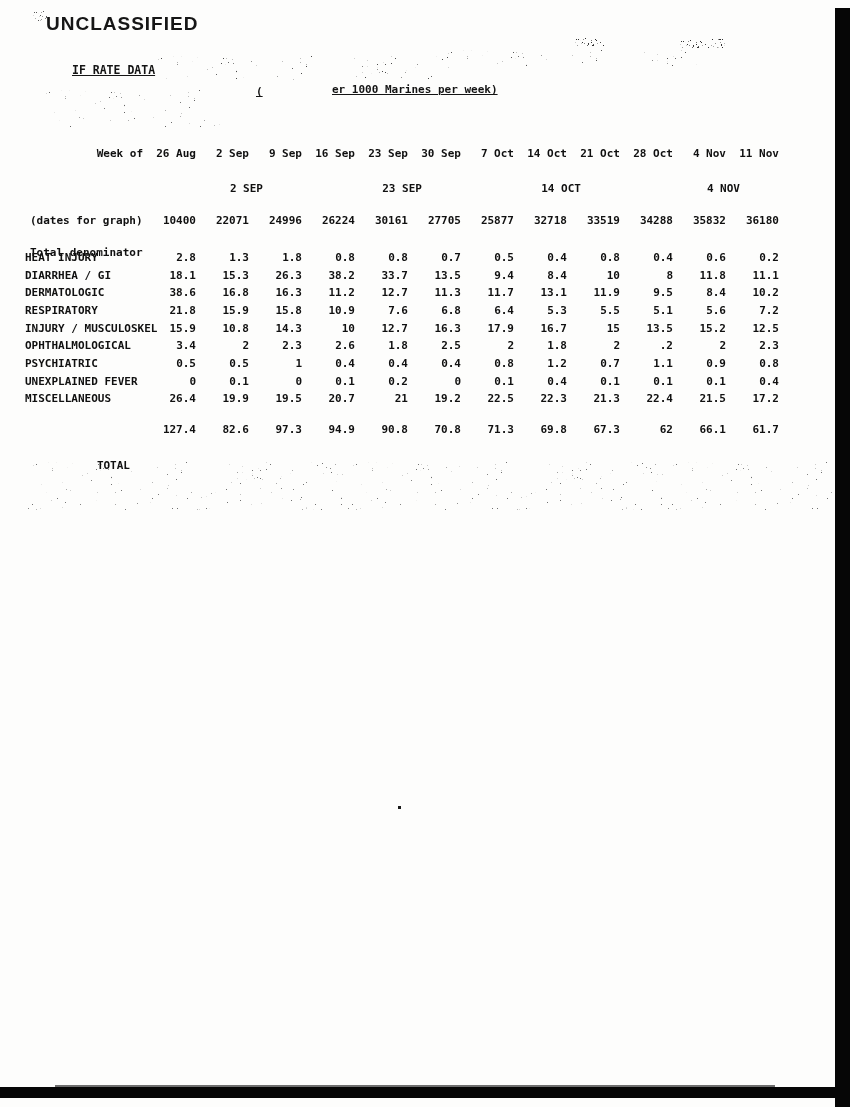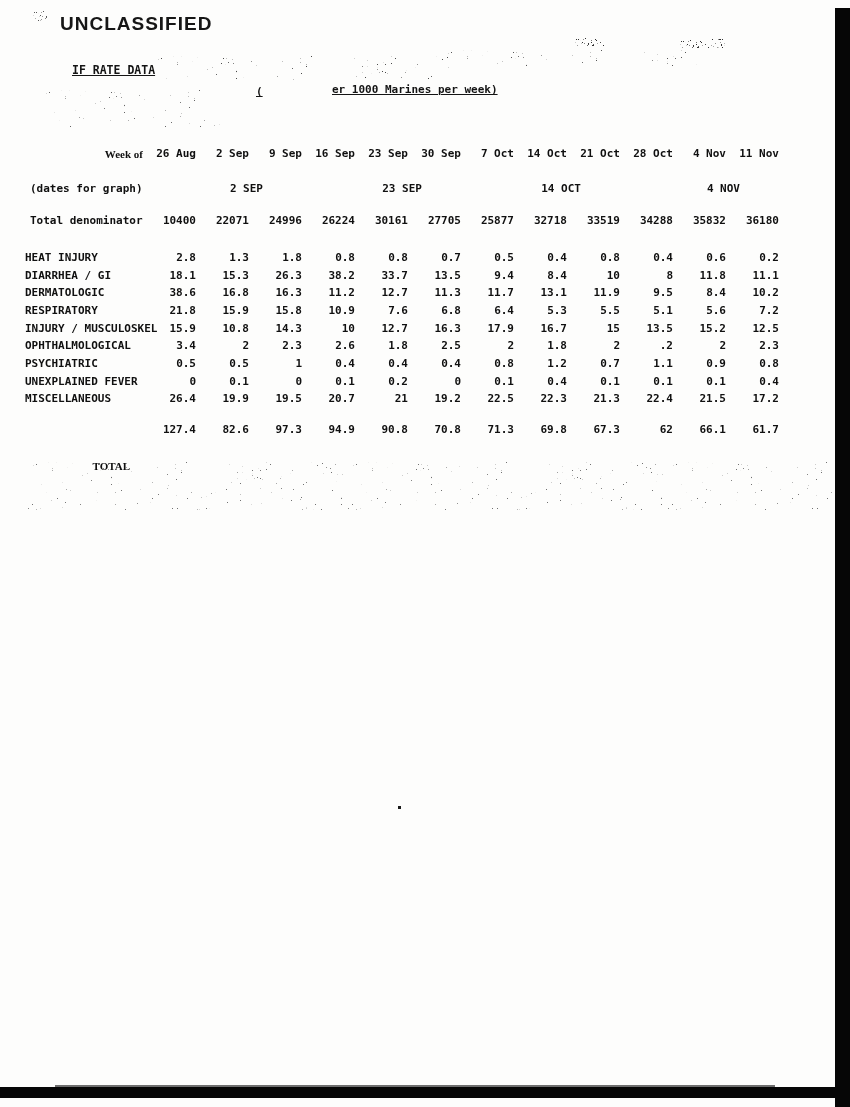--- a/index.html
+++ b/index.html
@@ -6,21 +6,21 @@
   html, body { margin: 0; padding: 0; }
   body {
     width: 850px; height: 1107px;
     position: relative;
     background: #fdfdfc;
     overflow: hidden;
     font-family: "DejaVu Sans Mono", monospace;
     color: #121212;
   }
   .classification {
-    position: absolute; left: 60px; top: 13px;
+    position: absolute; left: 46px; top: 13px;
     font-family: "Liberation Sans", sans-serif;
     font-weight: 700; font-size: 19px; letter-spacing: 1px;
     color: #161616;
   }
   .frag {
     position: absolute; font-weight: 700; font-size: 11px;
     white-space: pre; color: #141414; text-decoration: underline;
   }
   #frag-left  { left: 72px;  top: 63px; font-size: 11.5px; }
   #frag-right { left: 332px; top: 83px; text-align: right; }
@@ -32,22 +32,22 @@
     display: flex; white-space: pre;
     font-weight: 700; font-size: 11px; line-height: 12px;
     color: #101010;
   }
   .tlabel { width: 118px; }
   .tcell  { width: 53px; text-align: right; }
   .row-weeks { top: 148px; }
   .row-dates { top: 183px; }
   .row-denom { top: 215px; }
   .row-total { top: 424px; }
-  .label-right  { text-align: right; font-family: Liberation Serif, serif; }
-  .label-indent { padding-left: 5px; }
+  .label-right  { text-align: right; }
+  .label-indent { padding-left: 5px; margin-top: 32px; }
   .total-pad    { padding-right: 13px; margin-top: 36px; }
   .shift { display: inline-block; transform: translateX(14px); }
 
   .data-rows { position: absolute; left: 25px; top: 249px; }
   .data-rows .trow {
     position: static; height: 17.7px;
     align-items: center;
   }
 
   

